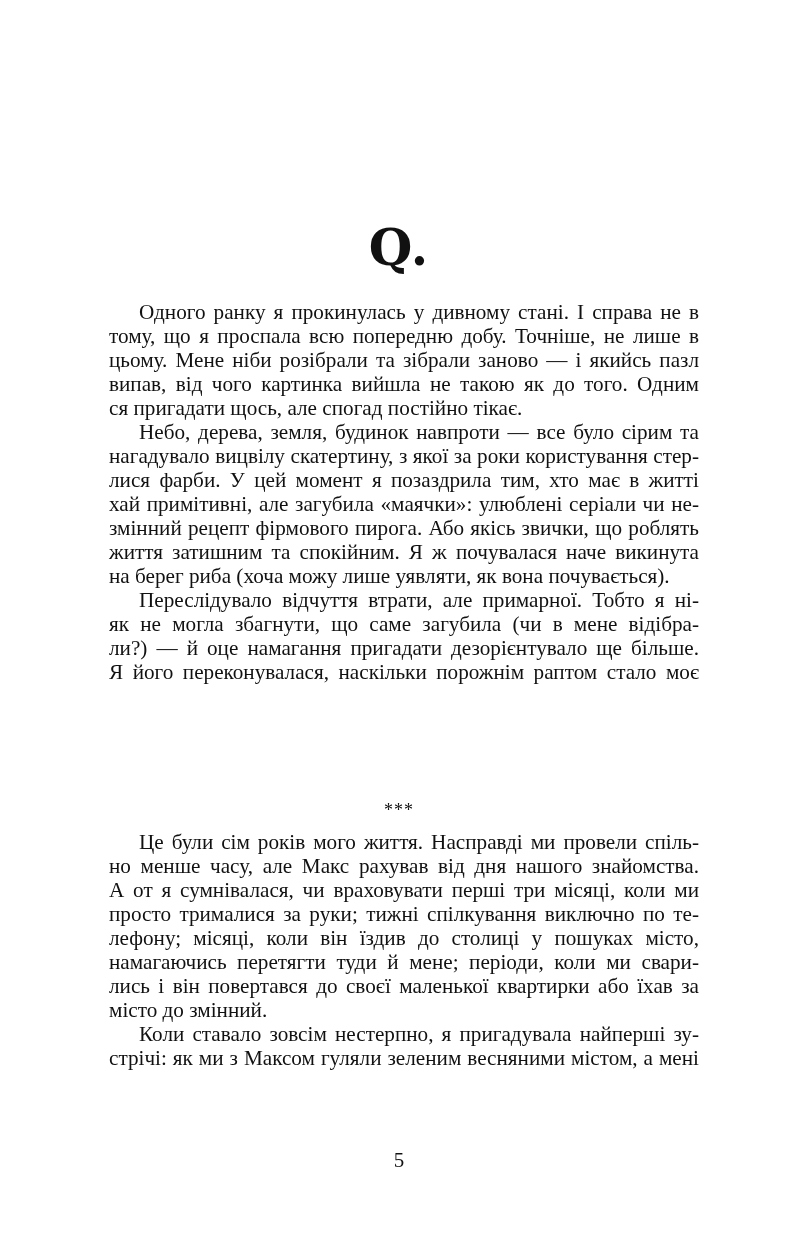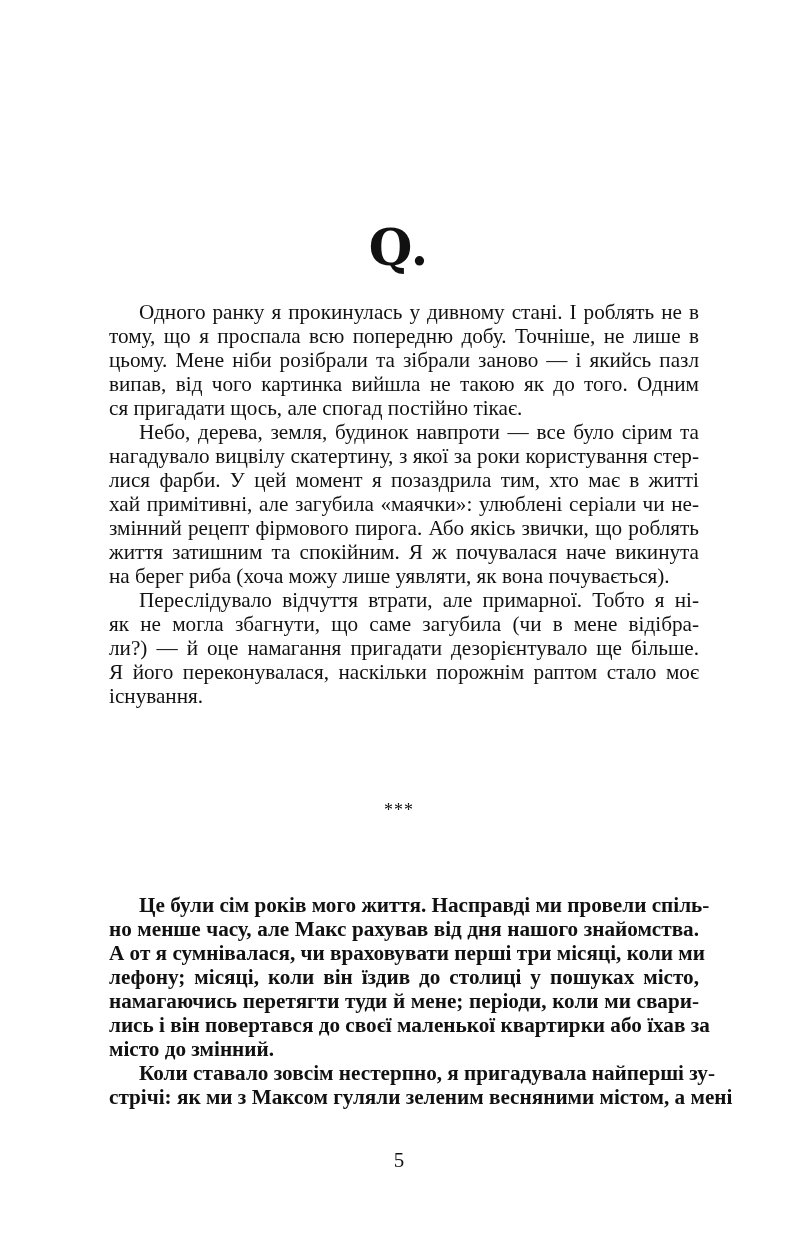--- a/index.html
+++ b/index.html
@@ -28,51 +28,51 @@
 </style>
 </head>
 <body>
 
 <div class="page">
 
   <div class="chapter-title">Q.</div>
 
   <div class="text-block" style="top:300px;">
     <div>
-      <span class="line indent">Одного ранку я прокинулась у дивному стані. І роблять не в</span>
+      <span class="line indent">Одного ранку я прокинулась у дивному стані. І справа не в</span>
       <span class="line">тому, що я проспала всю попередню добу. Точніше, не лише в</span>
       <span class="line">цьому. Мене ніби розібрали та зібрали заново — і якийсь пазл</span>
       <span class="line">випав, від чого картинка вийшла не такою як до того. Одним</span>
       <span class="line last">ся пригадати щось, але спогад постійно тікає.</span>
     </div>
     <div>
       <span class="line indent">Небо, дерева, земля, будинок навпроти — все було сірим та</span>
       <span class="line">нагадувало вицвілу скатертину, з якої за роки користування стер-</span>
       <span class="line">лися фарби. У цей момент я позаздрила тим, хто має в житті</span>
       <span class="line">хай примітивні, але загубила «маячки»: улюблені серіали чи не-</span>
       <span class="line">змінний рецепт фірмового пирога. Або якісь звички, що роблять</span>
       <span class="line">життя затишним та спокійним. Я ж почувалася наче викинута</span>
       <span class="line last">на берег риба (хоча можу лише уявляти, як вона почувається).</span>
     </div>
     <div>
       <span class="line indent">Переслідувало відчуття втрати, але примарної. Тобто я ні-</span>
       <span class="line">як не могла збагнути, що саме загубила (чи в мене відібра-</span>
       <span class="line">ли?) — й оце намагання пригадати дезорієнтувало ще більше.</span>
       <span class="line">Я його переконувалася, наскільки порожнім раптом стало моє</span>
-      <span class="line last">існування.</span>
     </div>
   </div>
 
   <div class="sep">***</div>
 
-  <div class="text-block" style="top:893px;font-weight:bold;">
+  <div class="text-block" style="top:830px;">
     <div>
       <span class="line indent">Це були сім років мого життя. Насправді ми провели спіль-</span>
       <span class="line">но менше часу, але Макс рахував від дня нашого знайомства.</span>
       <span class="line">А от я сумнівалася, чи враховувати перші три місяці, коли ми</span>
+      <span class="line">просто трималися за руки; тижні спілкування виключно по те-</span>
       <span class="line">лефону; місяці, коли він їздив до столиці у пошуках місто,</span>
       <span class="line">намагаючись перетягти туди й мене; періоди, коли ми свари-</span>
       <span class="line">лись і він повертався до своєї маленької квартирки або їхав за</span>
       <span class="line last">місто до змінний.</span>
     </div>
     <div>
       <span class="line indent">Коли ставало зовсім нестерпно, я пригадувала найперші зу-</span>
       <span class="line">стрічі: як ми з Максом гуляли зеленим весняними містом, а мені</span>
     </div>
   </div>

